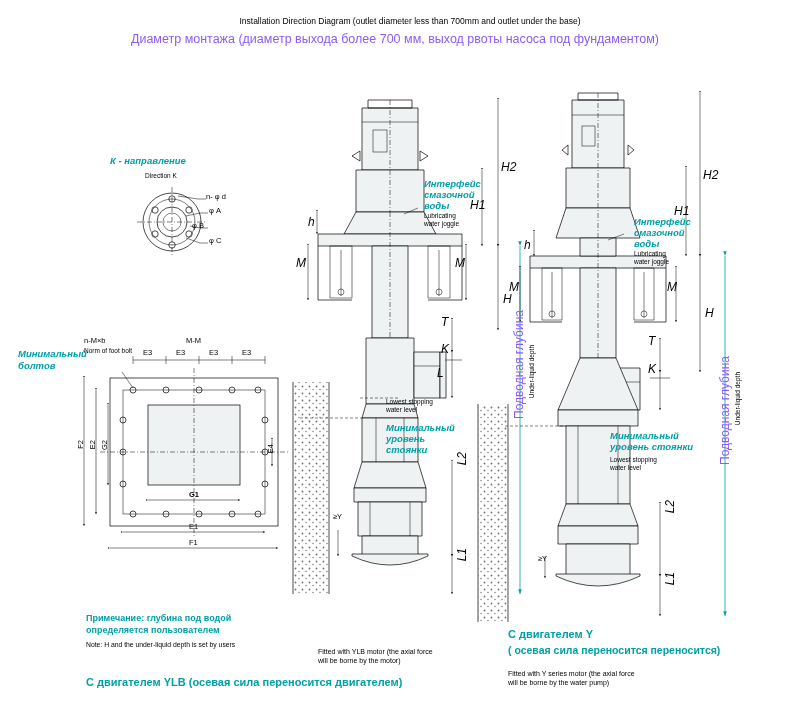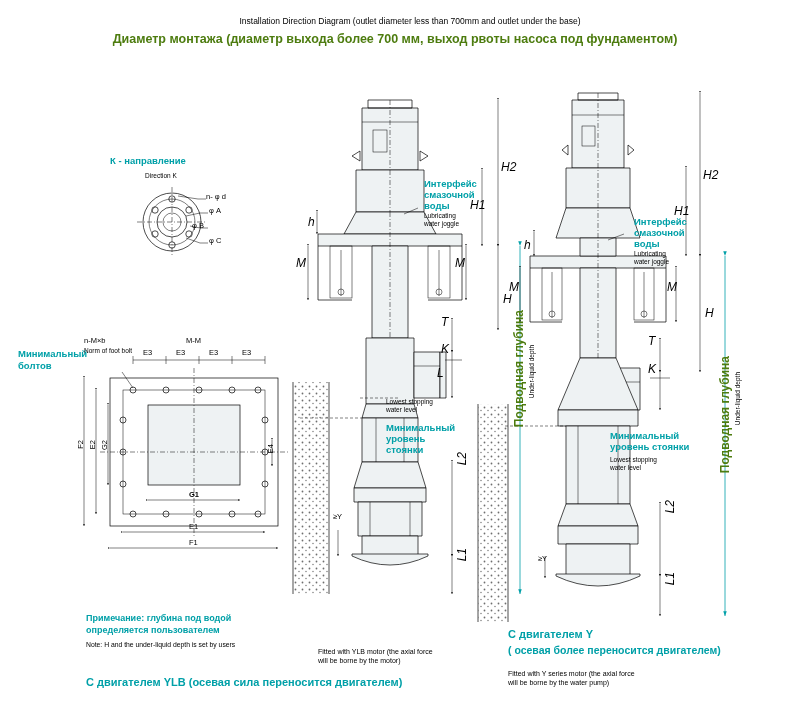--- a/index.html
+++ b/index.html
@@ -6,22 +6,22 @@
   body{
     width:787px;height:718px;
     background:#ffffff;
     font-family:"Liberation Sans", sans-serif;
     position:relative;
     overflow:hidden;
     color:#000;
   }
   .abs{position:absolute;}
   .ttl-en{font-size:8.5px;color:#000;}
-  .ttl-ru{font-size:12.5px;font-weight:bold;color:#4d7c0f;}
-  .lbl-ru{font-size:9.5px;font-weight:bold;color:#00a0a8;line-height:11px;}
+  .ttl-ru{font-size:12.5px;font-weight:normal;color:#8b5cf6;}
+  .lbl-ru{font-size:9.5px;font-weight:bold;color:#00a0a8;line-height:11px;font-style:italic;}
   .lbl-en{font-size:6.5px;color:#000;line-height:7.5px;}
   .dim{font-size:7.5px;color:#000;}
   .dim-i{font-size:12px;color:#000;font-style:italic;}
   .vert{
     writing-mode:vertical-rl;
     transform:rotate(180deg);
   }
   .note-ru{font-size:9px;font-weight:bold;color:#00a0a8;line-height:12px;}
   .note-en{font-size:6.8px;color:#000;line-height:8.5px;}
   .foot-ru{font-size:11px;font-weight:bold;color:#00a0a8;text-align:center;}
@@ -356,15 +356,15 @@
 
 <div class="abs lbl-ru" style="left:610px;top:430px;white-space:pre-line;">Минимальный
 уровень стоянки</div>
 <div class="abs lbl-en" style="left:610px;top:456px;white-space:pre-line;">Lowest stopping
 water level</div>
 
 <div class="abs ttl-ru vert" style="left:718px;top:356px;font-size:12px;">Подводная глубина</div>
 <div class="abs dim vert" style="left:734px;top:372px;font-size:6.5px;">Under-liquid depth</div>
 
 <div class="abs foot-ru" style="left:508px;top:628px;">С двигателем  Y</div>
-<div class="abs foot-ru" style="left:508px;top:644px;font-size:10.5px;">( осевая более переносится двигателем)</div>
+<div class="abs foot-ru" style="left:508px;top:644px;font-size:10.5px;">( осевая сила переносится переносится)</div>
 <div class="abs foot-en" style="left:508px;top:670px;white-space:pre-line;">Fitted with Y series motor (the axial force
 will be borne by the water pump)</div>
 
 </body></html>

